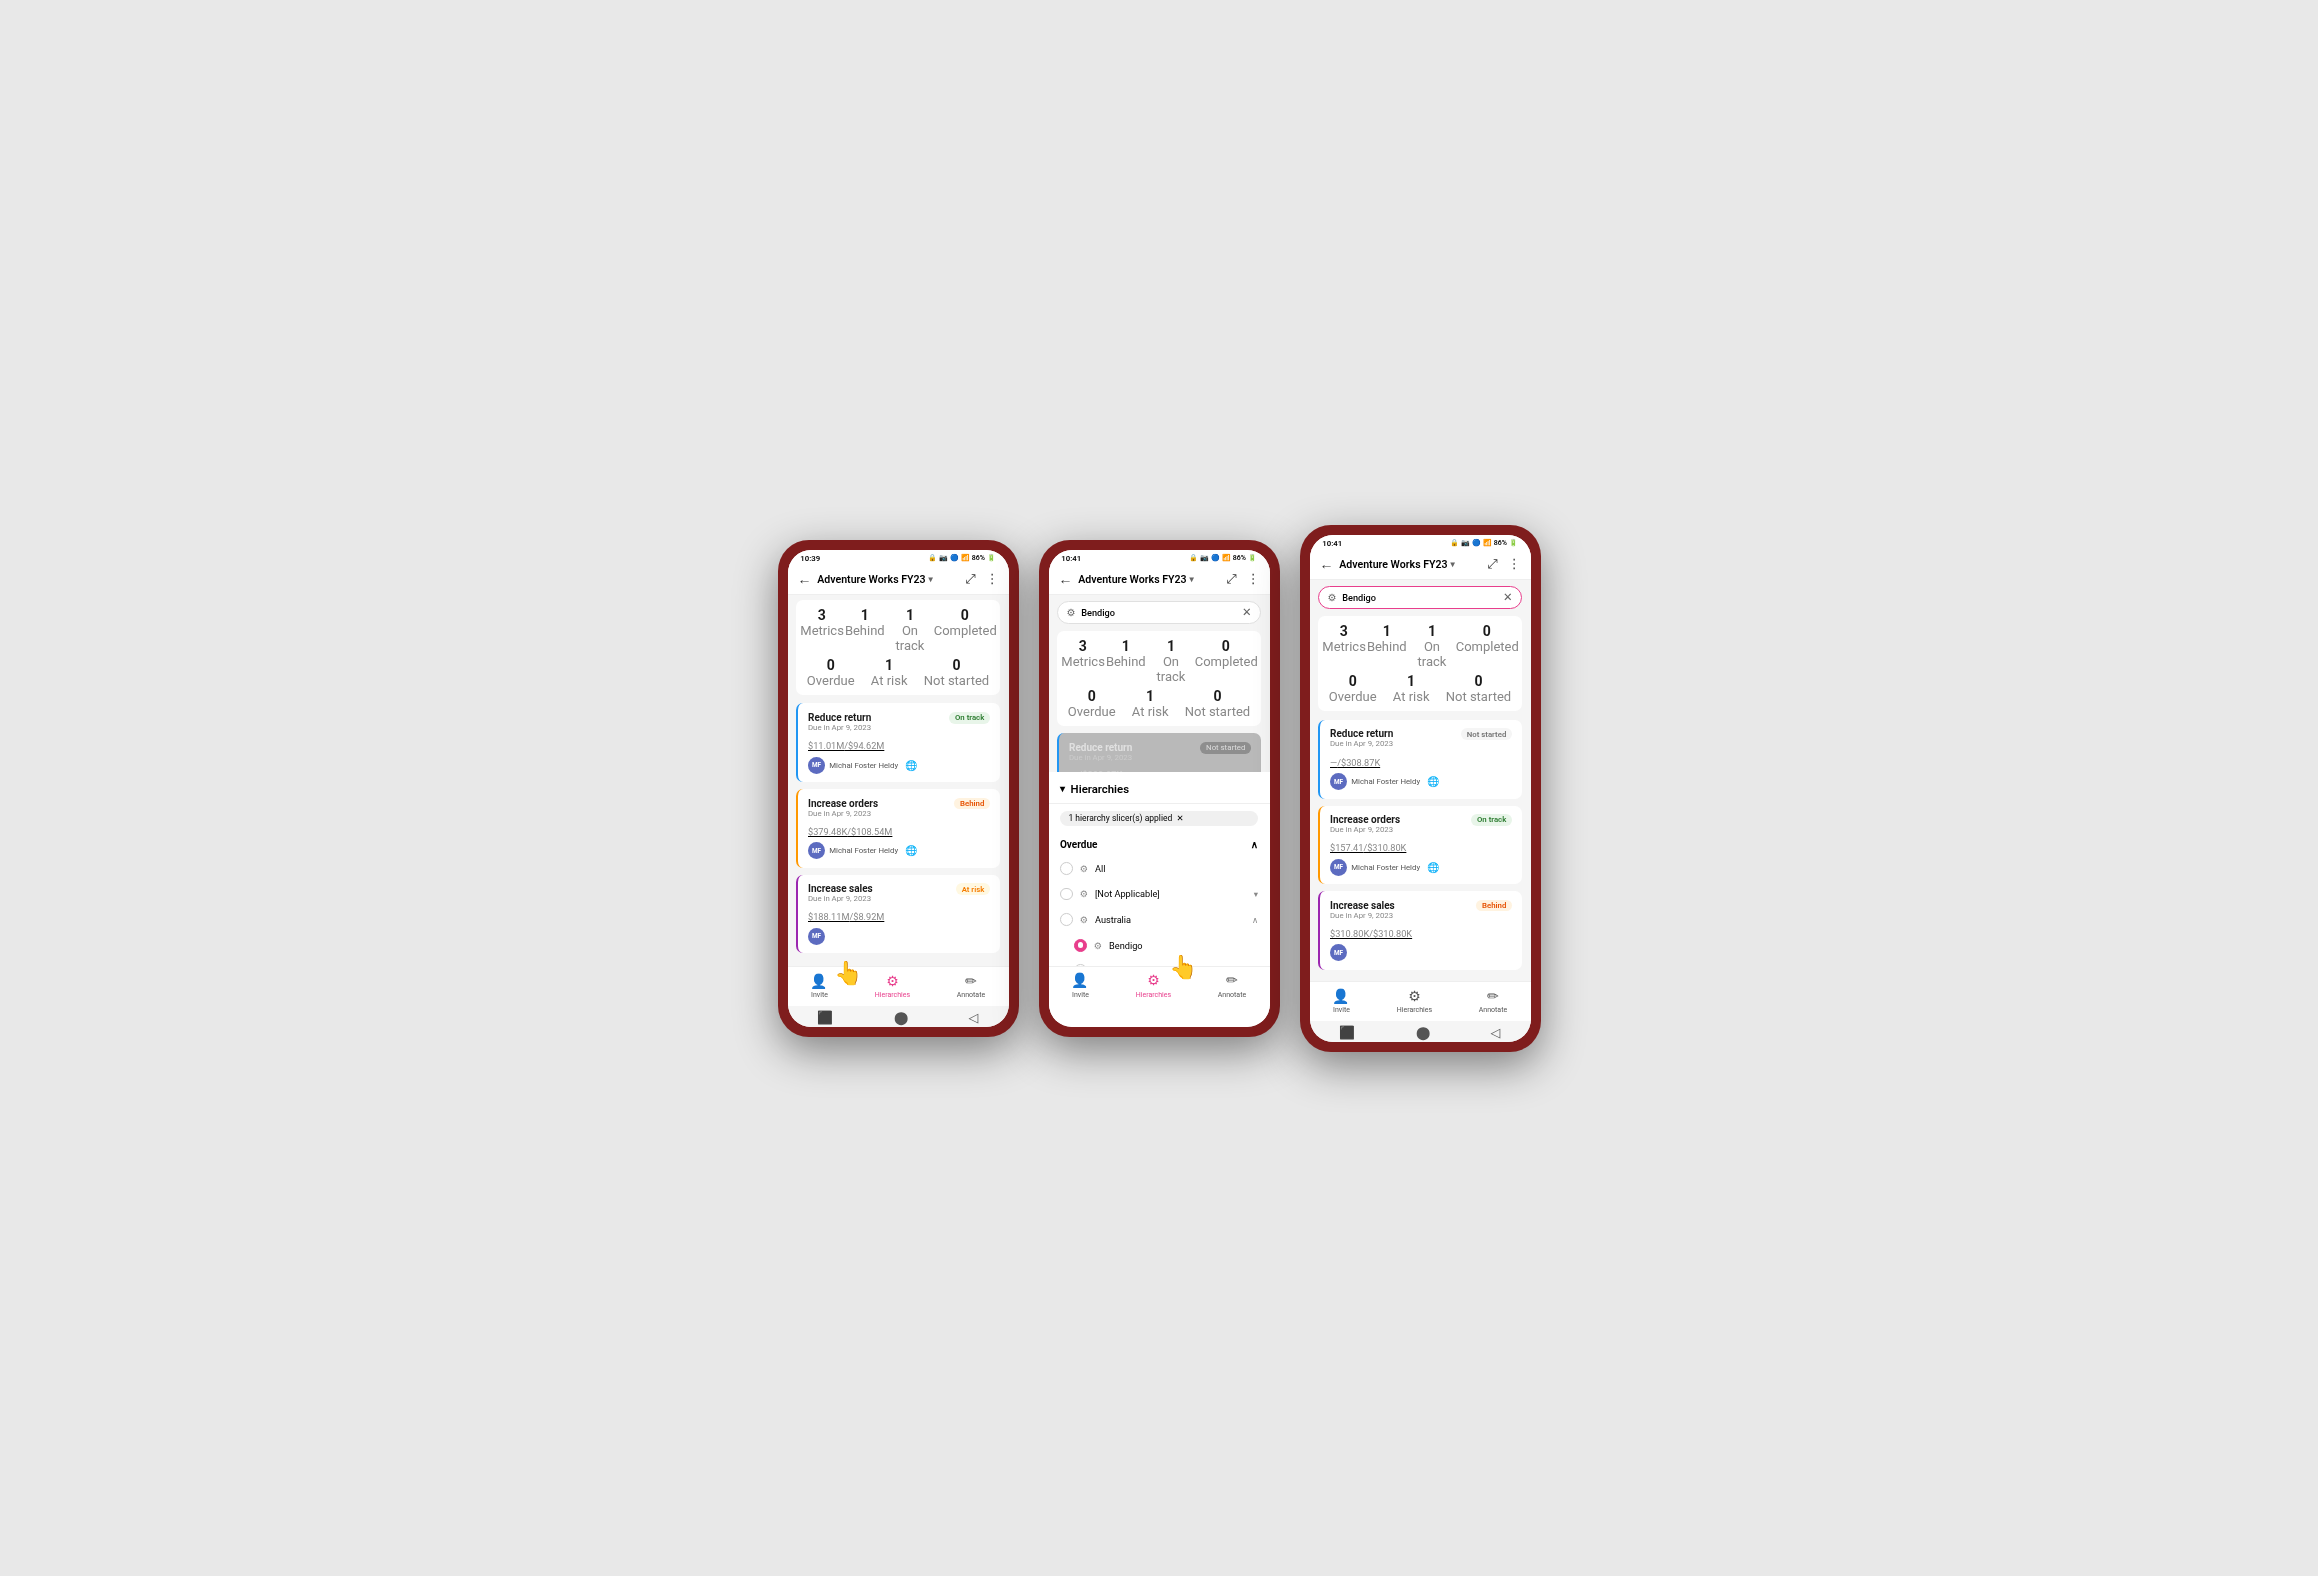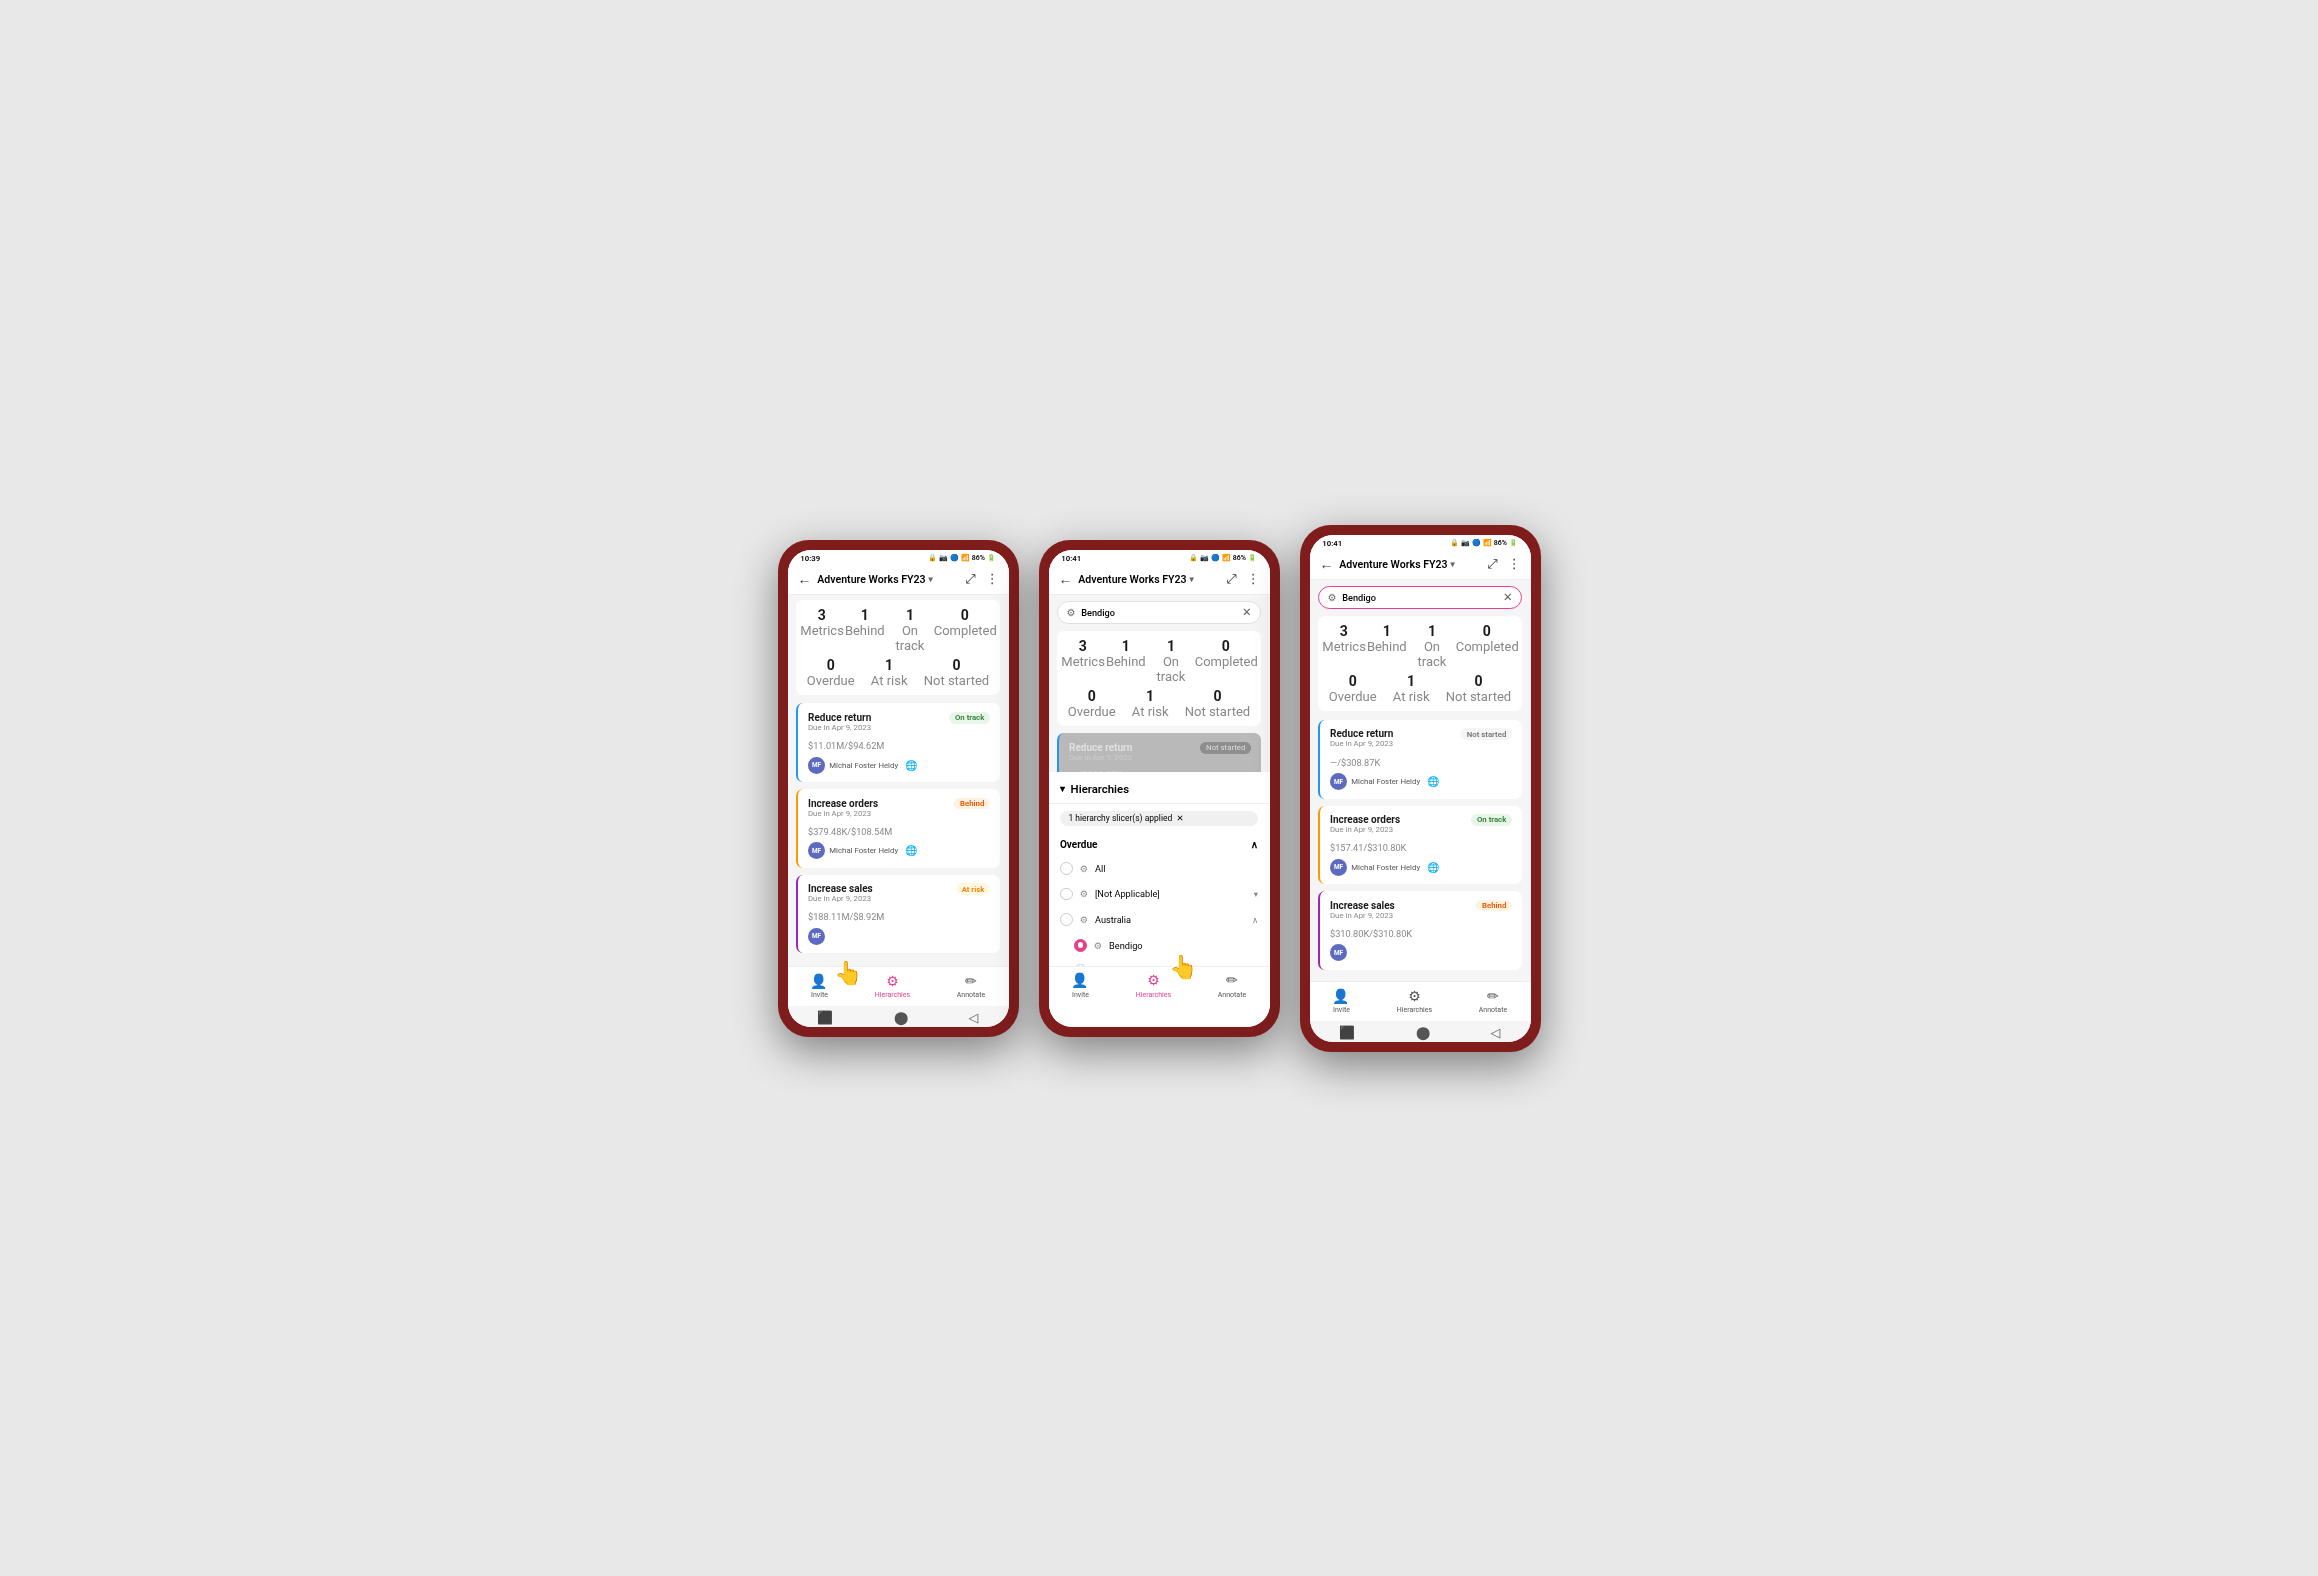--- a/index.html
+++ b/index.html
@@ -124,21 +124,21 @@
       font-size: 7.8px;
       font-weight: 600;
       padding: 1.4px 5.7px;
       border-radius: 7px;
     }
     .status-tag.on-track { background: #e8f5e9; color: #2e7d32; }
     .status-tag.behind { background: #fff3e0; color: #e65100; }
     .status-tag.at-risk { background: #fff8e1; color: #f57c00; }
     .status-tag.not-started { background: #f5f5f5; color: #757575; }
 
-    .card-amount { font-size: 14px; font-weight: 700; margin: 4.3px 0; }
+    .card-amount { font-size: 14px; font-weight: 700; margin: 4.3px 0; text-decoration: underline; }
     .card-amount span { font-size: 9.2px; font-weight: 400; color: #888; }
     .card-footer { display: flex; align-items: center; gap: 4.3px; margin-top: 4.3px; }
     .avatar {
       width: 17px; height: 17px; border-radius: 50%;
       background: #5c6bc0; color: white;
       font-size: 6.4px; font-weight: 700;
       display: flex; align-items: center; justify-content: center;
     }
     .avatar-name { font-size: 7.8px; color: #555; }
     .world-icon { font-size: 10px; color: #888; margin-left: 2.8px; }

